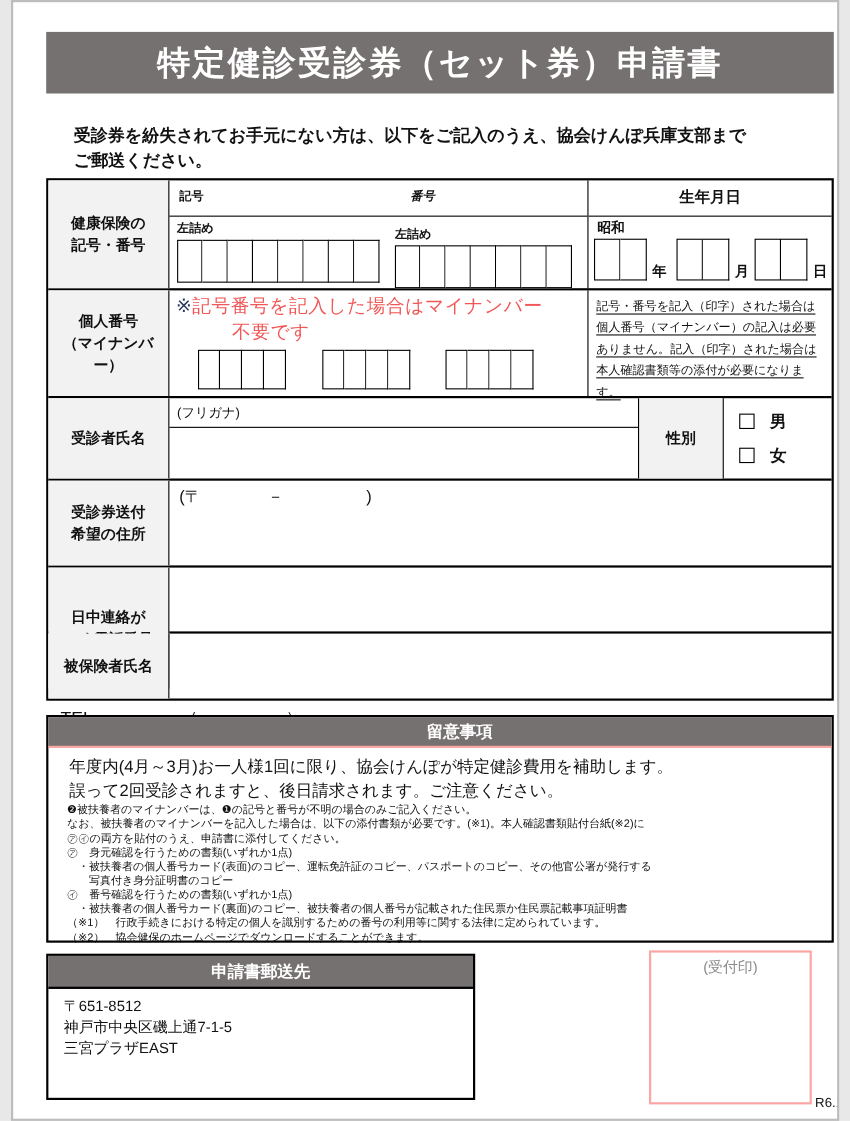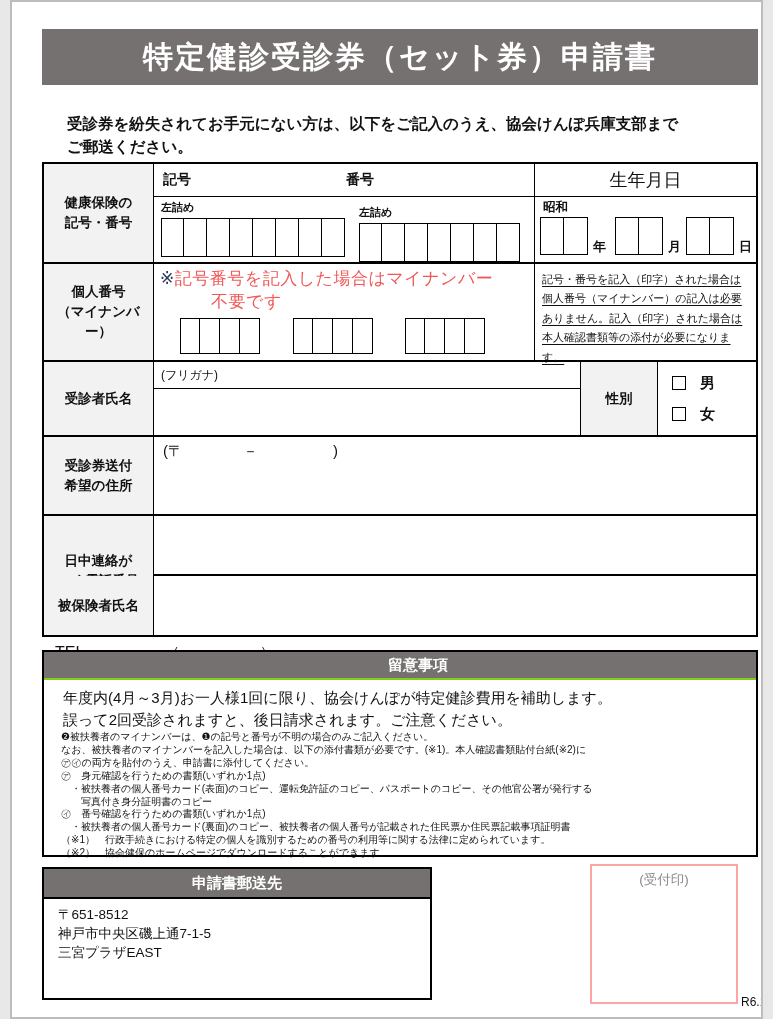--- a/index.html
+++ b/index.html
@@ -27,34 +27,34 @@
   .row:last-child{ border-bottom:none; flex:1; }
   .lbl{
     width:110px; flex:0 0 110px; background:#f2f2f2; border-right:1.5px solid #000;
     display:flex; align-items:center; justify-content:center; text-align:center;
     font-size:13.5px; font-weight:bold; line-height:20px; white-space:pre-line;
   }
   
   .r1{ height:100px; }
   .colA{ width:380px; flex:0 0 380px; display:flex; flex-direction:column; }
   .hdrA{ height:33px; border-bottom:1.5px solid #000; position:relative;
-         font-size:14px; font-weight:bold; }
+         font-size:11px; font-weight:bold; }
   .h-kigo{ position:absolute; left:9px;  top:7px; }
-  .h-bango{ position:absolute; left:192px; top:7px; }
+  .h-bango{ position:absolute; left:219px; top:7px;font-style:italic; }
   .bodyA{ position:relative; flex:1; }
   .grp{ position:absolute; }
   .g-kigo{ left:7px; top:3px; }
   .g-bango{ left:205px; top:8px; }
   .lj{ font-size:11px; font-weight:bold; margin-bottom:3px; }
   .boxes{ display:flex; }
   .bx{ width:23px; height:39px; border:1px solid #000; background:#fff; }
   .bx + .bx{ border-left:none; }
   .colB{ flex:1; border-left:1.5px solid #000; display:flex; flex-direction:column; }
   .hdrB{ height:33px; border-bottom:1.5px solid #000; display:flex; align-items:center;
-         justify-content:center; font-size:18px; font-weight:normal; }
+         justify-content:center; font-size:14px; font-weight:bold; }
   .bodyB{ position:relative; flex:1; font-size:13px; font-weight:bold; }
   .era{ position:absolute; left:8px; top:2px; font-size:12.5px; }
   .dg{ position:absolute; top:20px; display:flex; }
   .dg .bx{ width:24px; height:38px; }
   .dsuf{ position:absolute; top:41px; font-size:13px; }
   
   .r2{ height:98px; }
   .colM{ width:380px; flex:0 0 380px; position:relative; }
   .rn{ position:absolute; font-size:17px; letter-spacing:0.5px; }
   .rn-marker{ color:#2e3a60; }
@@ -82,21 +82,21 @@
   .r4{ height:79px; } .r5{ height:60px;flex-direction:column; }
   .cellwide{ flex:1; position:relative; }
   .addr-ph{ position:absolute; left:9px; top:5px; font-size:15px; }
   .tel-v{ position:absolute; left:11px; top:17px; font-size:16px; }
   
   .notes{
     position:absolute; left:30px; top:648px; width:716px; height:207px;
     border:2px solid #000; background:#fff;
   }
   .notes-hdr{
-    height:28px; background:#767171; border-bottom:2px solid #84cc16;
+    height:28px; background:#767171; border-bottom:2px solid #fca5a5;
     color:#fff; font-size:15px; font-weight:bold;
     display:flex; align-items:center; justify-content:center;padding-left:36px;
   }
   .notes-body{ padding:7px 8px 0 17px; }
   .emph{ font-size:15px; line-height:22px; margin-left:2px; white-space:pre-wrap; }
   .nl{ font-size:10px; line-height:12.9px; white-space:pre-wrap; color:#111; }
   .nl:first-of-type{ margin-top:5px; }
   
   .mailing{
     position:absolute; left:30px; top:865px; width:390px; height:133px;

